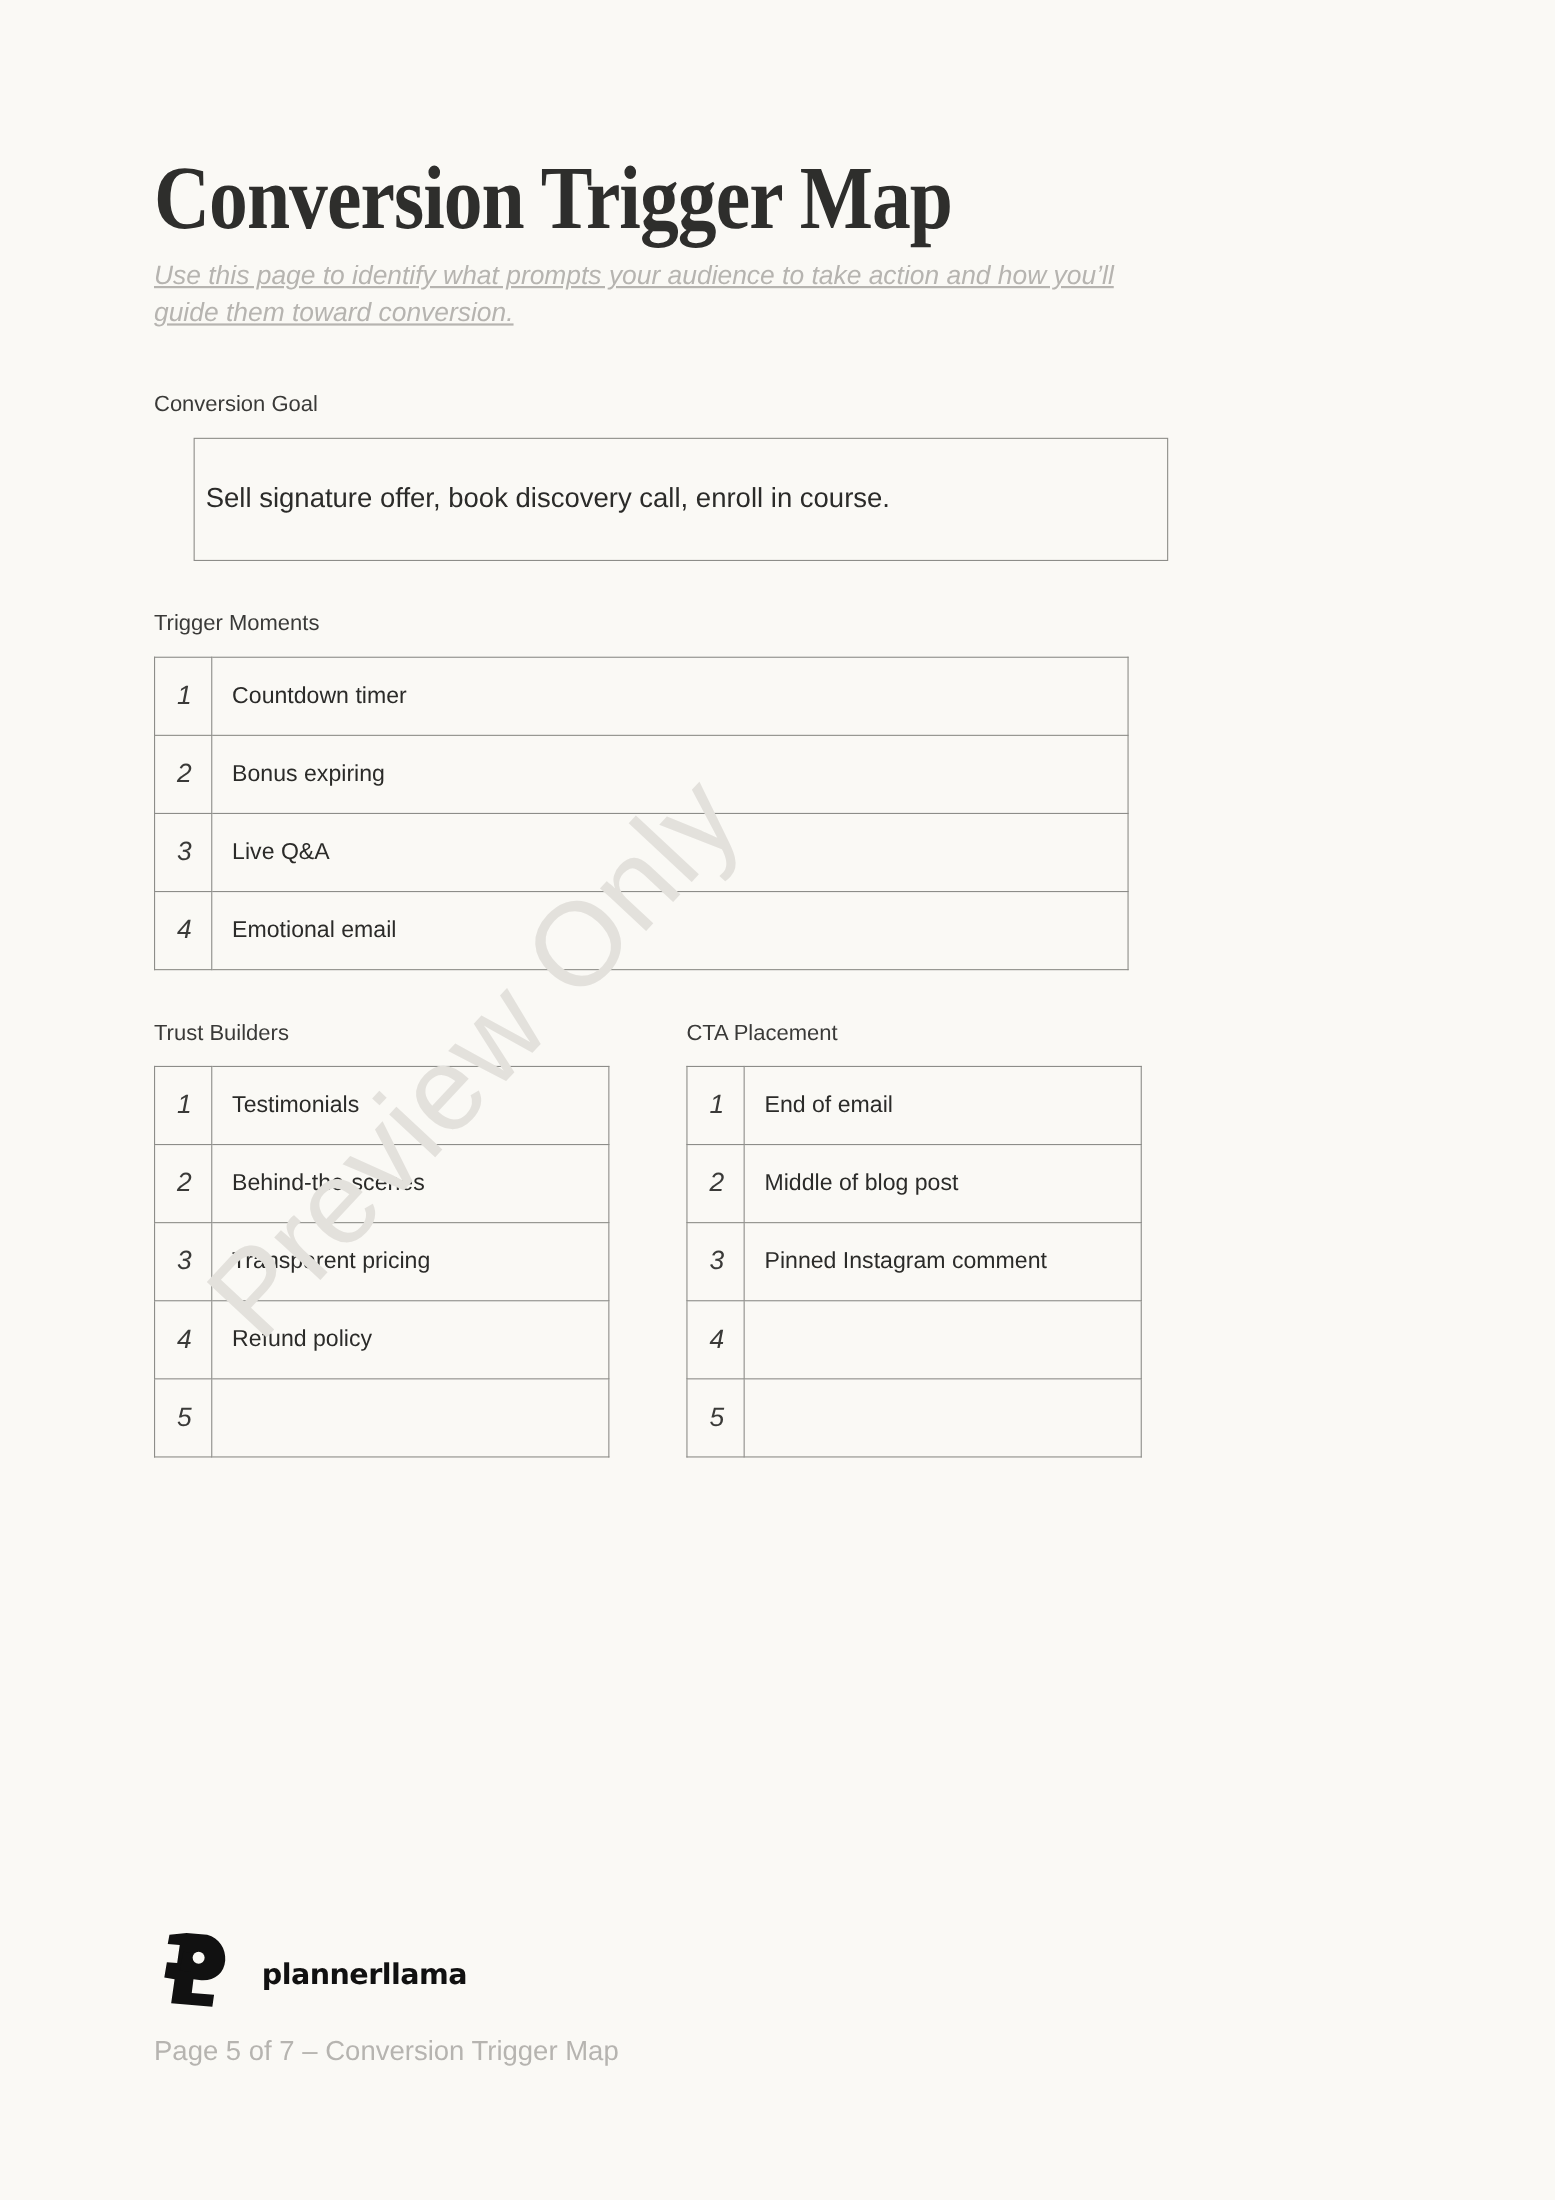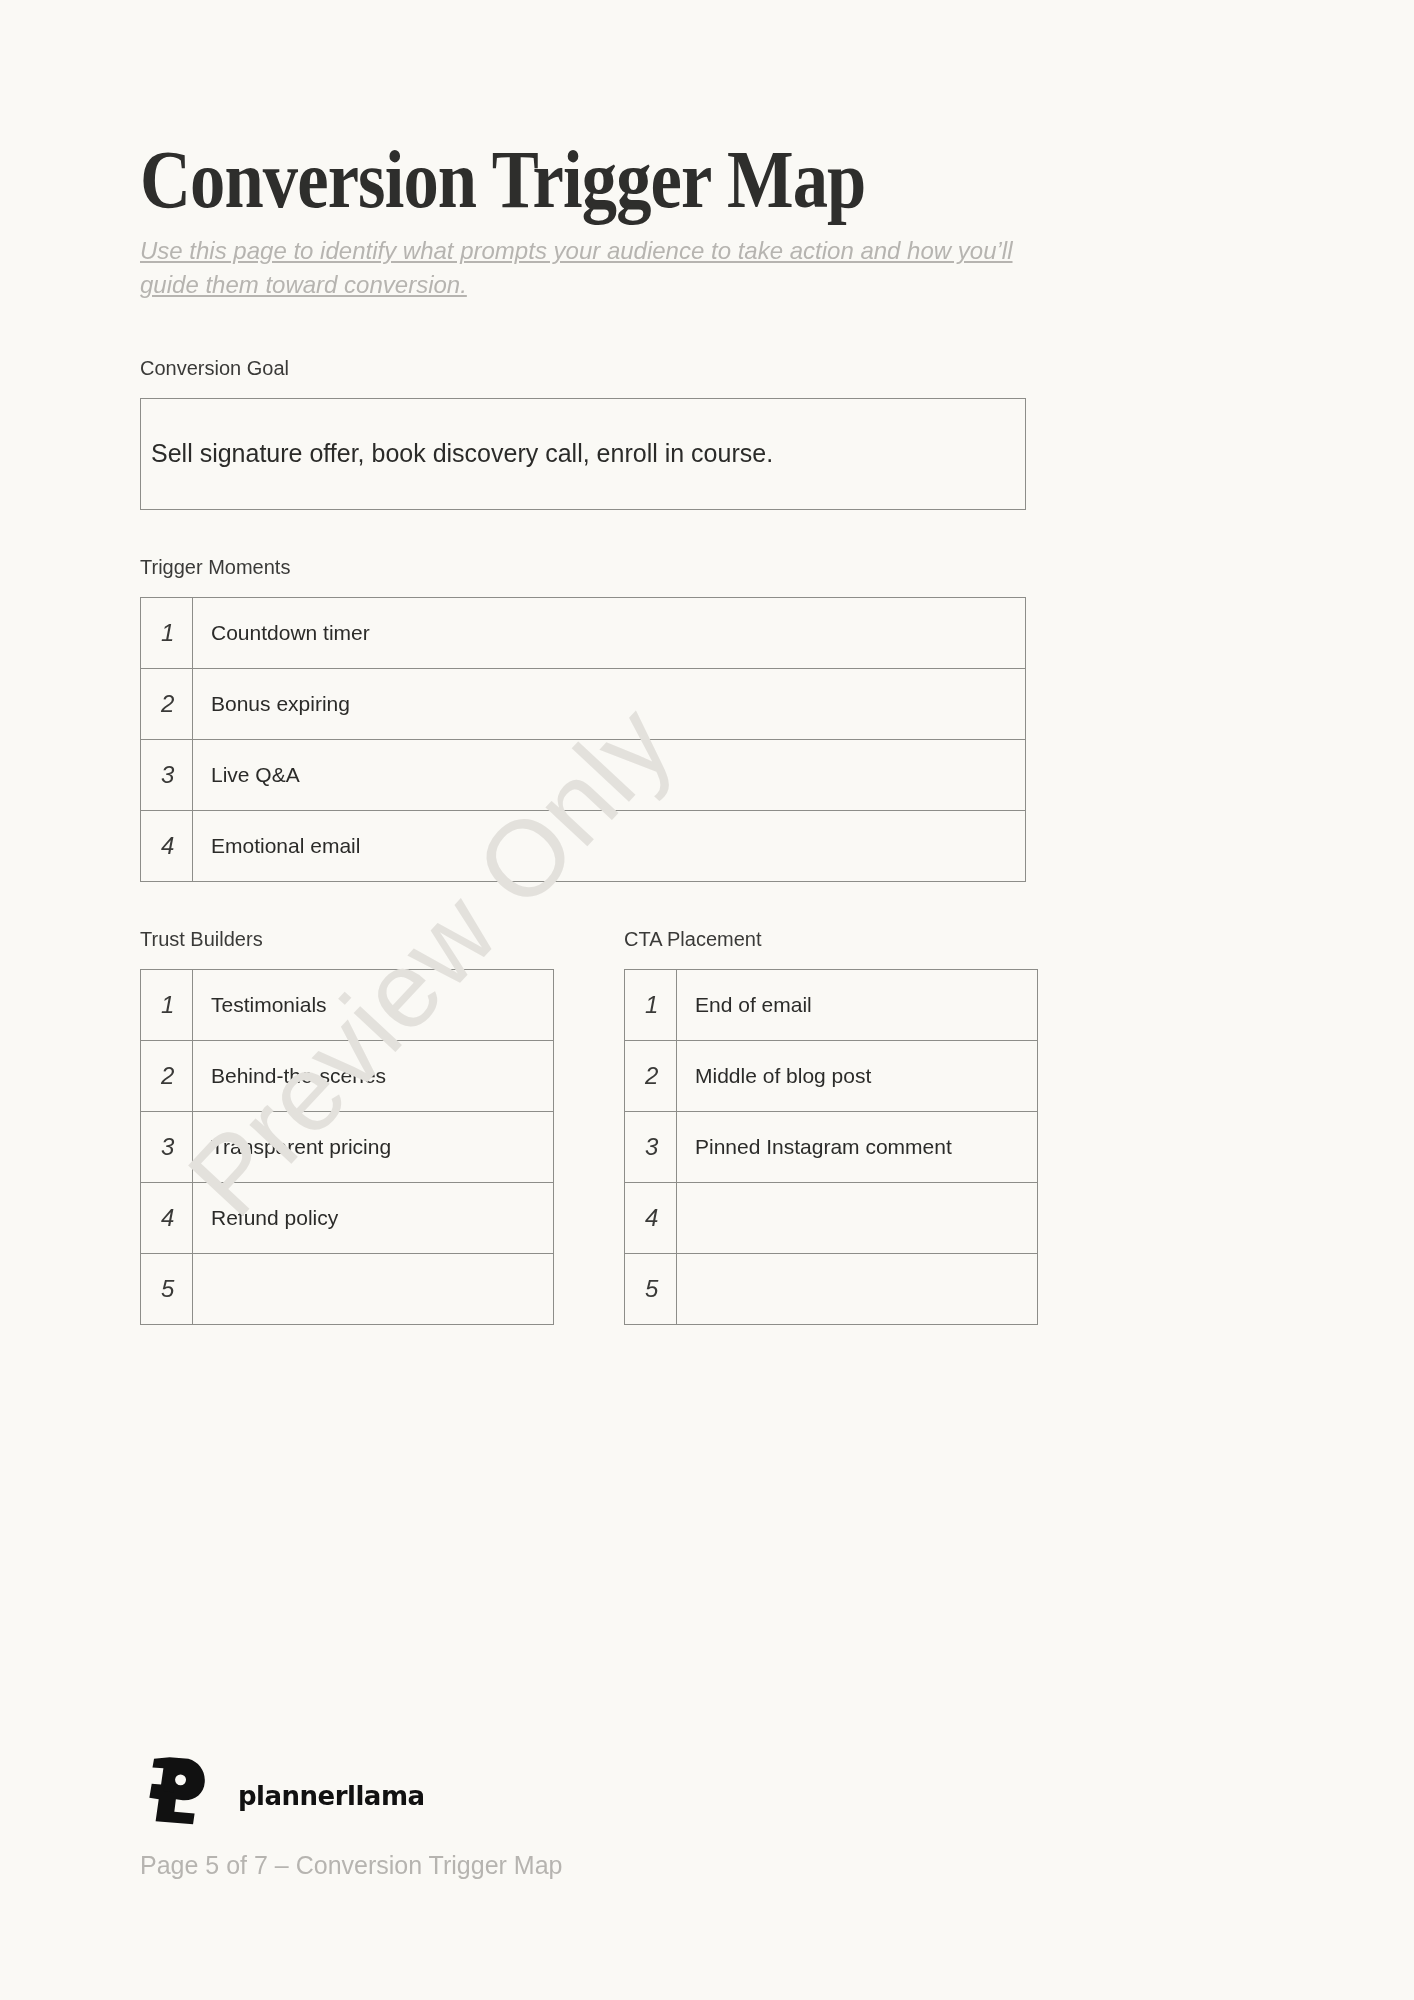--- a/index.html
+++ b/index.html
@@ -83,20 +83,21 @@
 
   .goal-box {
     border: 1px solid #8d8d89;
     background: transparent;
     height: 112px;
     width: 886px;
     display: flex;
     align-items: center;
     padding: 0 10px 0 10px;
     margin-bottom: 46px;
+    margin-left: 36px;
   }
   .goal-box .goal-text {
     font-size: 25px;
     color: #2b2b29;
   }
 
   
   table.grid {
     border-collapse: collapse;
     table-layout: fixed;

